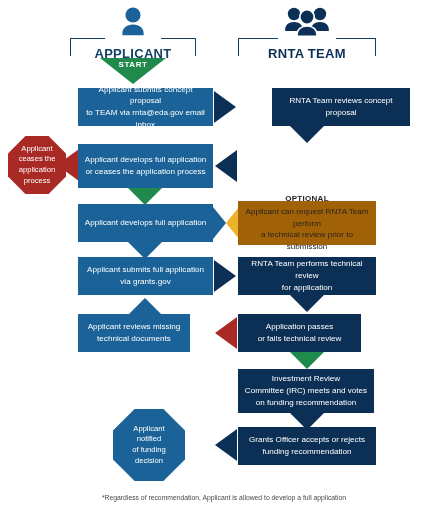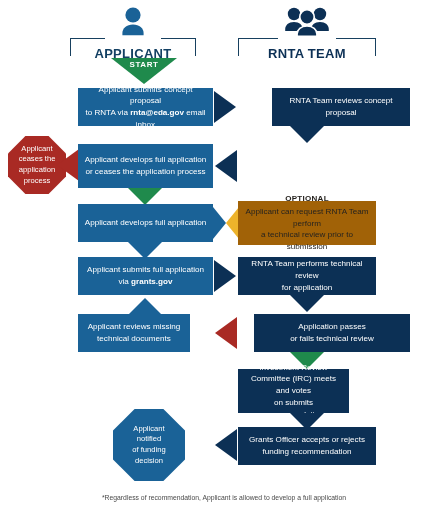--- a/index.html
+++ b/index.html
@@ -88,21 +88,21 @@
     justify-content: center;
     text-align: center;
     color: #ffffff;
     font-size: 8.1px;
     line-height: 1.45;
     padding: 18px 6px;
   }
   .box.blue   { background: #1a6297; }
   .box.navy   { background: #0c3055; }
   .box.yellow { background: #a16207; color: #26231f; }
-  .box .b { font-weight: bold; }
+  .box .b { font-weight: normal; }
   .opt-title {
     display: block;
     font-weight: bold;
     font-size: 8px;
     letter-spacing: 0.3px;
     margin-bottom: 1px;
   }
 
   
   .octagon {
@@ -192,21 +192,21 @@
     <div class="bracket-gap" style="left:35px; top:4px; width:56px; height:10px;"></div>
     <div class="person-icon" style="top:-24px;">
       <svg width="34" height="32" viewBox="0 0 34 32" aria-hidden="true">
         <circle cx="17" cy="9" r="7.6" fill="#1a6297"></circle>
         <path d="M17 18.5c-6.4 0-10.6 3.8-10.6 8.6 0 1.2 0 2.2 0 2.2h21.2s0-1 0-2.2c0-4.8-4.2-8.6-10.6-8.6z" fill="#1a6297"></path>
       </svg>
     </div>
     <div class="col-title" style="top:16px;">APPLICANT</div>
   </div>
 
-  <div class="start-wrap" style="left:111px; top:58px;">
+  <div class="start-wrap" style="left:100px; top:58px;">
     <div class="start-tri"></div>
     <div class="start-label">START</div>
   </div>
 
   <div class="col-header" style="left:238px; top:30px; width:138px; height:40px;">
     <div class="bracket" style="left:0; top:8px; width:138px;"></div>
     <div class="bracket-gap" style="left:40px; top:4px; width:58px; height:10px;"></div>
     <div class="team-icon" style="top:-26px;">
       <svg width="56" height="34" viewBox="0 0 56 34" aria-hidden="true">
         <circle cx="15" cy="10" r="6.2" fill="#0c3055"></circle>
@@ -216,21 +216,21 @@
         <circle cx="28" cy="13" r="7.2" fill="#0c3055" stroke="#ffffff" stroke-width="1.6"></circle>
         <path d="M28 22c-6 0-9.9 3.6-9.9 8.1 0 1.1 0 2.1 0 2.1h19.8s0-1 0-2.1c0-4.5-3.9-8.1-9.9-8.1z" fill="#0c3055" stroke="#ffffff" stroke-width="1.6"></path>
       </svg>
     </div>
     <div class="col-title navy" style="top:16px;">RNTA TEAM</div>
   </div>
 
   <div class="box blue" style="left:78px; top:88px; width:135px; height:38px;">
     <div>
       <span>Applicant submits concept proposal</span><br>
-      <span>to RNTA via </span><span class="b">rnta@eda.gov</span><span> email inbox</span>
+      <span>to TEAM via </span><span class="b">rnta@eda.gov</span><span> email inbox</span>
     </div>
   </div>
 
   <div class="arrow arrow-right" style="left:214px; top:91px;"></div>
 
   <div class="box navy" style="left:238px; top:88px; width:138px; height:38px;margin-left:34px;">
     <div>RNTA Team reviews concept proposal</div>
   </div>
 
   <div class="arrow arrow-down-navy" style="left:290px; top:126px;"></div>
@@ -299,34 +299,34 @@
 
   <div class="box blue" style="left:78px; top:314px; width:112px; height:38px;">
     <div>
       <span>Applicant reviews missing</span><br>
       <span>technical documents</span>
     </div>
   </div>
 
   <div class="arrow arrow-left-red" style="left:215px; top:317px;"></div>
 
-  <div class="box navy" style="left:238px; top:314px; width:156px; height:38px;margin-left:16px;">
+  <div class="box navy" style="left:238px; top:314px; width:123px; height:38px;">
     <div>
       <span>Application passes</span><br>
       <span>or fails technical review</span>
     </div>
   </div>
 
   <div class="arrow arrow-down-green" style="left:290px; top:352px;"></div>
 
-  <div class="box navy" style="left:238px; top:369px; width:111px; height:44px;">
+  <div class="box navy" style="left:238px; top:369px; width:136px; height:44px;">
     <div>
       <span>Investment Review</span><br>
       <span>Committee (IRC) meets and votes</span><br>
-      <span>on submits recommendation</span>
+      <span>on funding recommendation</span>
     </div>
   </div>
 
   <div class="arrow arrow-down-navy" style="left:290px; top:413px;"></div>
 
   <div class="octagon blue" style="left:113px; top:409px; width:72px; height:72px;">
     <div>
       <span>Applicant</span><br>
       <span>notified</span><br>
       <span>of funding</span><br>

